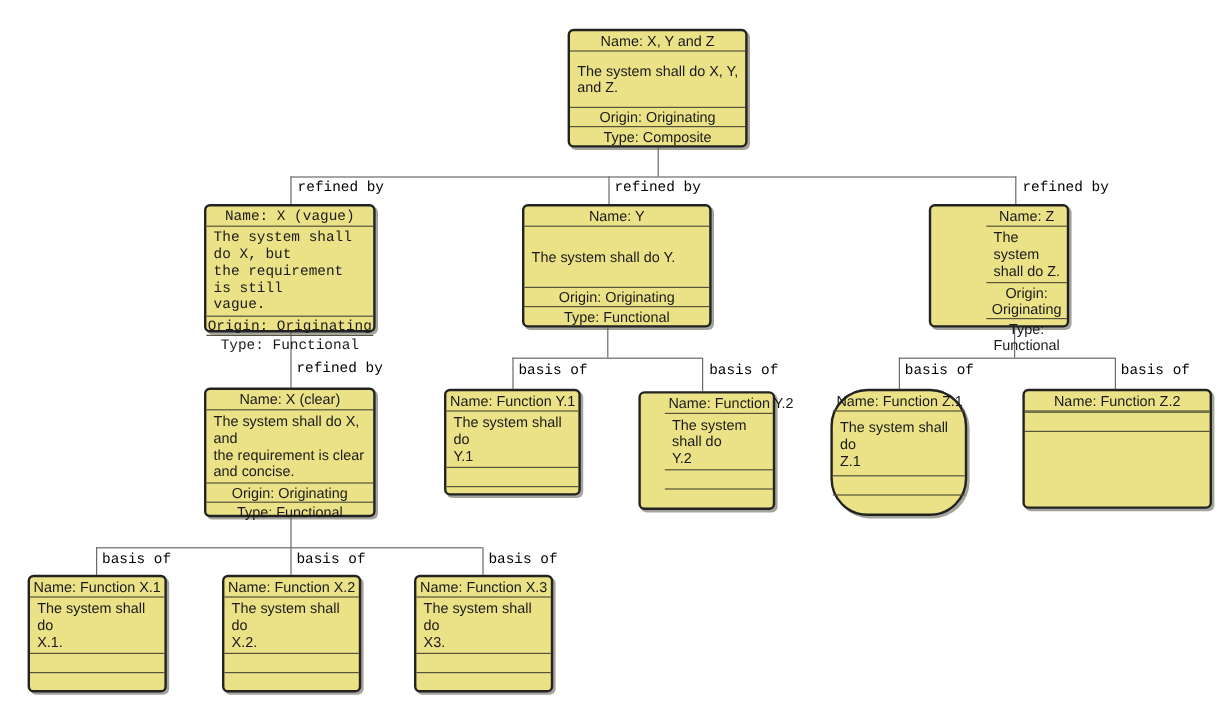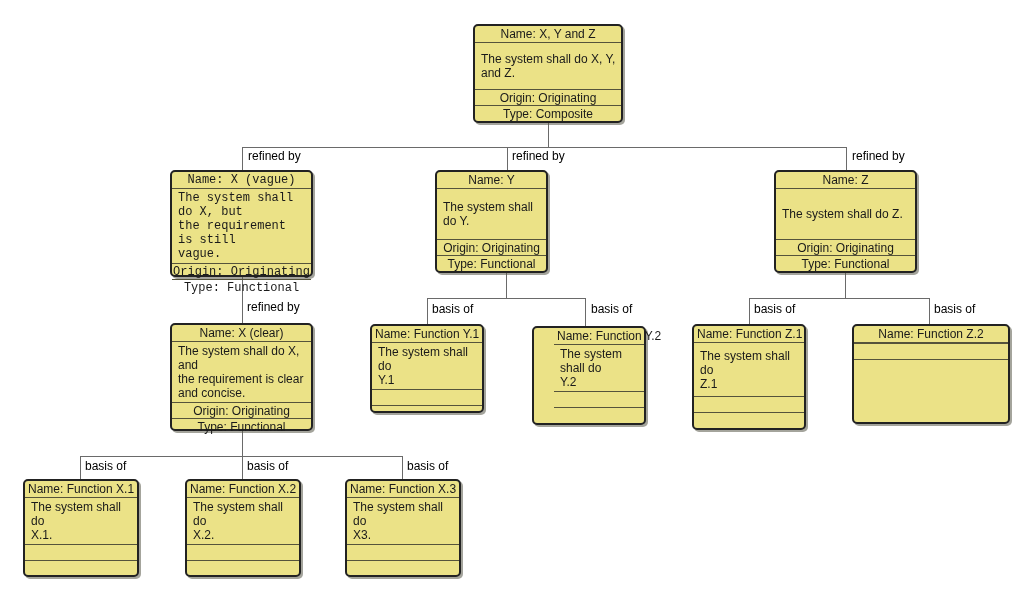--- a/index.html
+++ b/index.html
@@ -45,33 +45,34 @@
   
   .ln { position: absolute; background: #6a6a6a; }
   .ln.v { width: 1px; }
   .ln.h { height: 1px; }
   
   .edge-label {
     position: absolute;
     font-size: 12px; line-height: 13px;
     color: #000000;
     white-space: nowrap;
+    font-family: Liberation Mono, monospace;
   }
   
   #n-top { left: 473px; top: 24px;  width: 150px; height: 99px;  }
   #n-xv  { left: 170px; top: 170px; width: 143px; height: 107px; font-family: Liberation Mono, monospace; }
-  #n-y   { left: 435px; top: 170px; width: 113px; height: 103px; }
-  #n-z   { left: 774px; top: 170px; width: 143px; height: 103px; }
+  #n-y   { left: 435px; top: 170px; width: 158px; height: 103px; }
+  #n-z   { left: 774px; top: 170px; width: 117px; height: 103px; padding-left: 46px; }
   #n-xc  { left: 170px; top: 323px; width: 143px; height: 108px; }
   #n-fx1 { left: 23px;  top: 479px; width: 116px; height: 98px;  }
   #n-fx2 { left: 185px; top: 479px; width: 116px; height: 98px;  }
   #n-fx3 { left: 345px; top: 479px; width: 116px; height: 98px;  }
   #n-fy1 { left: 370px; top: 324px; width: 114px; height: 89px;  }
   #n-fy2 { left: 532px; top: 326px; width: 114px; height: 99px; padding-left: 20px;  }
-  #n-fz1 { left: 692px; top: 324px; width: 114px; height: 106px; }
+  #n-fz1 { left: 692px; top: 324px; width: 114px; height: 106px; border-radius: 31px; }
   #n-fz2 { left: 852px; top: 324px; width: 158px; height: 100px; }
 </style>
 </head>
 <body>
 
 <div id="canvas">
 
   <div class="ln v" style="left:548px;top:123px;height:24px"></div>
   <div class="ln h" style="left:242px;top:147px;width:605px"></div>
   <div class="ln v" style="left:242px;top:147px;height:23px"></div>

